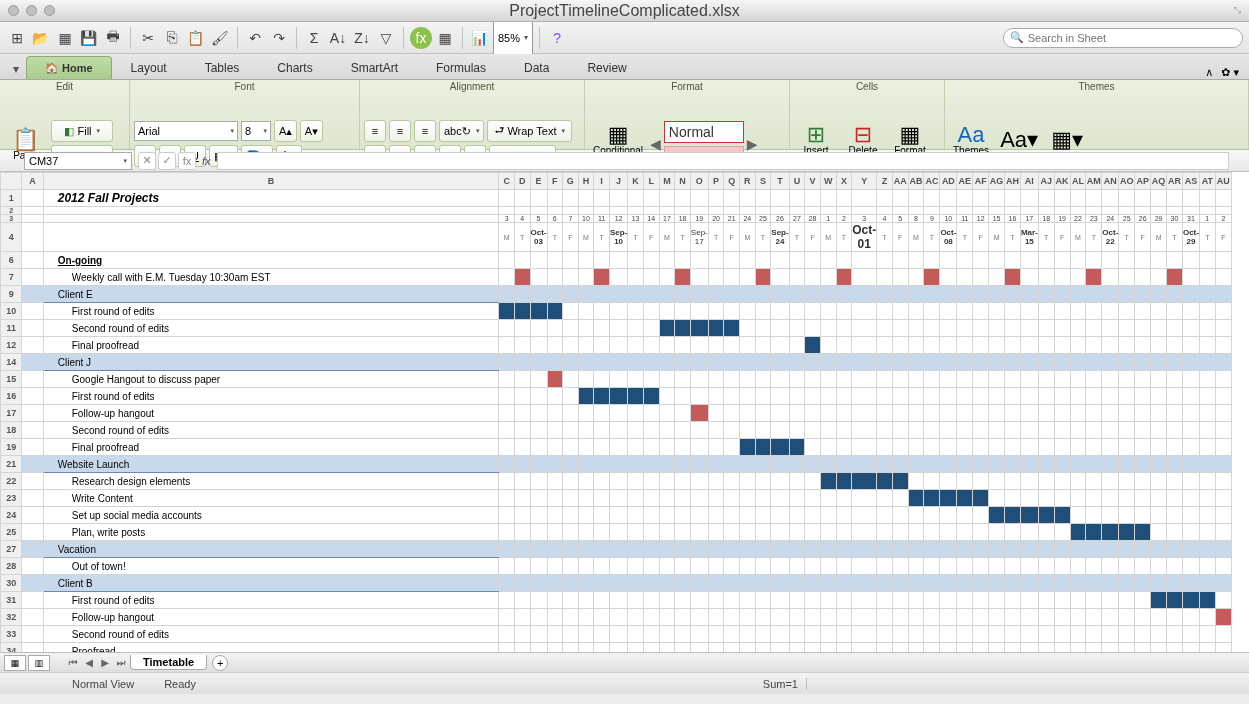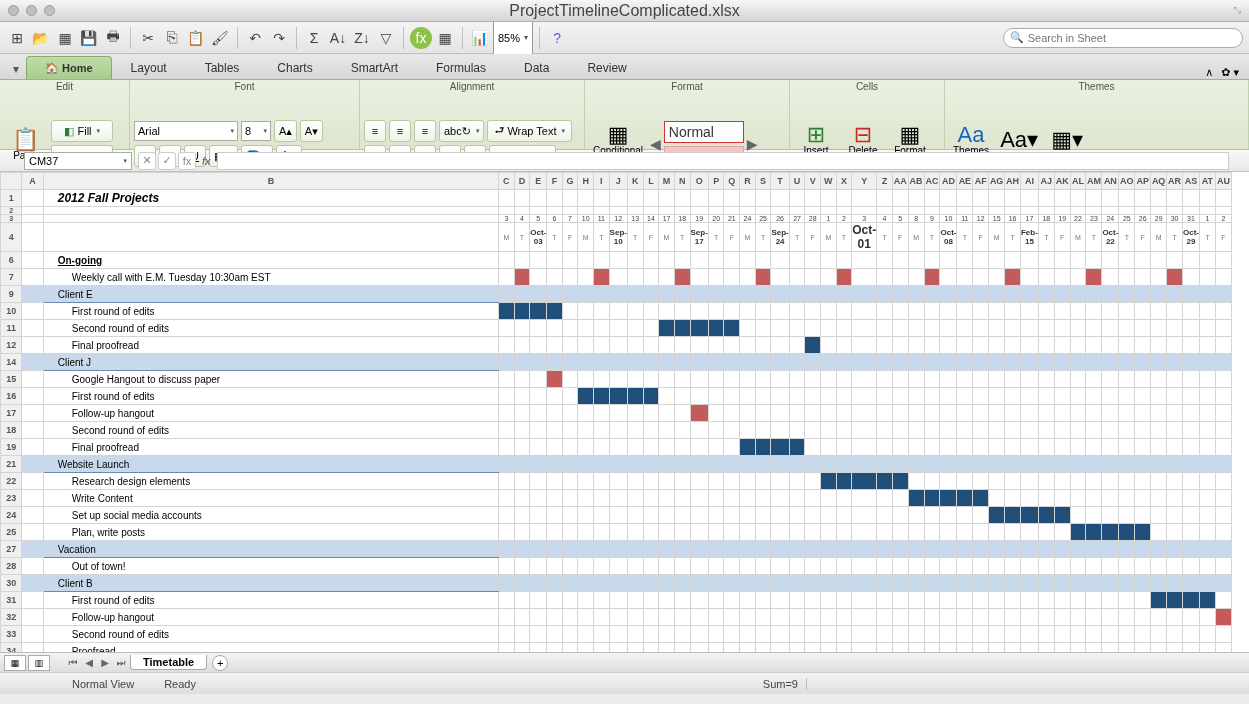--- a/index.html
+++ b/index.html
@@ -512,41 +512,41 @@
           <td class="daycol" style="font-size:8px;font-weight:bold">Oct-03</td>
           <td class="daycol" style="font-size:7px;color:#777">T</td>
           <td class="daycol" style="font-size:7px;color:#777">F</td>
           <td class="daycol mon" style="font-size:7px;color:#777">M</td>
           <td class="daycol" style="font-size:7px;color:#777">T</td>
           <td class="daycol" style="font-size:8px;font-weight:bold">Sep-10</td>
           <td class="daycol" style="font-size:7px;color:#777">T</td>
           <td class="daycol" style="font-size:7px;color:#777">F</td>
           <td class="daycol mon" style="font-size:7px;color:#777">M</td>
           <td class="daycol" style="font-size:7px;color:#777">T</td>
-          <td class="daycol" style="font-size:8px;font-weight:bold">Sep-17</td>
+          <td class="daycol" style="font-size:8px;font-weight:normal">Sep-17</td>
           <td class="daycol" style="font-size:7px;color:#777">T</td>
           <td class="daycol" style="font-size:7px;color:#777">F</td>
           <td class="daycol mon" style="font-size:7px;color:#777">M</td>
           <td class="daycol" style="font-size:7px;color:#777">T</td>
           <td class="daycol" style="font-size:8px;font-weight:bold">Sep-24</td>
           <td class="daycol" style="font-size:7px;color:#777">T</td>
           <td class="daycol" style="font-size:7px;color:#777">F</td>
           <td class="daycol mon" style="font-size:7px;color:#777">M</td>
           <td class="daycol" style="font-size:7px;color:#777">T</td>
           <td class="daycol" style="font-size:12px;font-weight:bold">Oct-01</td>
           <td class="daycol" style="font-size:7px;color:#777">T</td>
           <td class="daycol" style="font-size:7px;color:#777">F</td>
           <td class="daycol mon" style="font-size:7px;color:#777">M</td>
           <td class="daycol" style="font-size:7px;color:#777">T</td>
           <td class="daycol" style="font-size:8px;font-weight:bold">Oct-08</td>
           <td class="daycol" style="font-size:7px;color:#777">T</td>
           <td class="daycol" style="font-size:7px;color:#777">F</td>
           <td class="daycol mon" style="font-size:7px;color:#777">M</td>
           <td class="daycol" style="font-size:7px;color:#777">T</td>
-          <td class="daycol" style="font-size:8px;font-weight:bold">Feb-15</td>
+          <td class="daycol" style="font-size:8px;font-weight:bold">Mar-15</td>
           <td class="daycol" style="font-size:7px;color:#777">T</td>
           <td class="daycol" style="font-size:7px;color:#777">F</td>
           <td class="daycol mon" style="font-size:7px;color:#777">M</td>
           <td class="daycol" style="font-size:7px;color:#777">T</td>
           <td class="daycol" style="font-size:8px;font-weight:bold">Oct-22</td>
           <td class="daycol" style="font-size:7px;color:#777">T</td>
           <td class="daycol" style="font-size:7px;color:#777">F</td>
           <td class="daycol mon" style="font-size:7px;color:#777">M</td>
           <td class="daycol" style="font-size:7px;color:#777">T</td>
           <td class="daycol" style="font-size:8px;font-weight:bold">Oct-29</td>
@@ -1765,14 +1765,14 @@
   <div class="navbtn">◀</div>
   <div class="navbtn">▶</div>
   <div class="navbtn">⏭</div>
   <div class="sheettab">Timetable</div>
   <div class="plus">+</div>
 </div>
 
 <div class="status">
   <span class="nv">Normal View</span>
   <span style="margin-left:30px">Ready</span>
-  <span class="sum">Sum=9</span>
+  <span class="sum">Sum=1</span>
 </div>
 
 </body></html>

